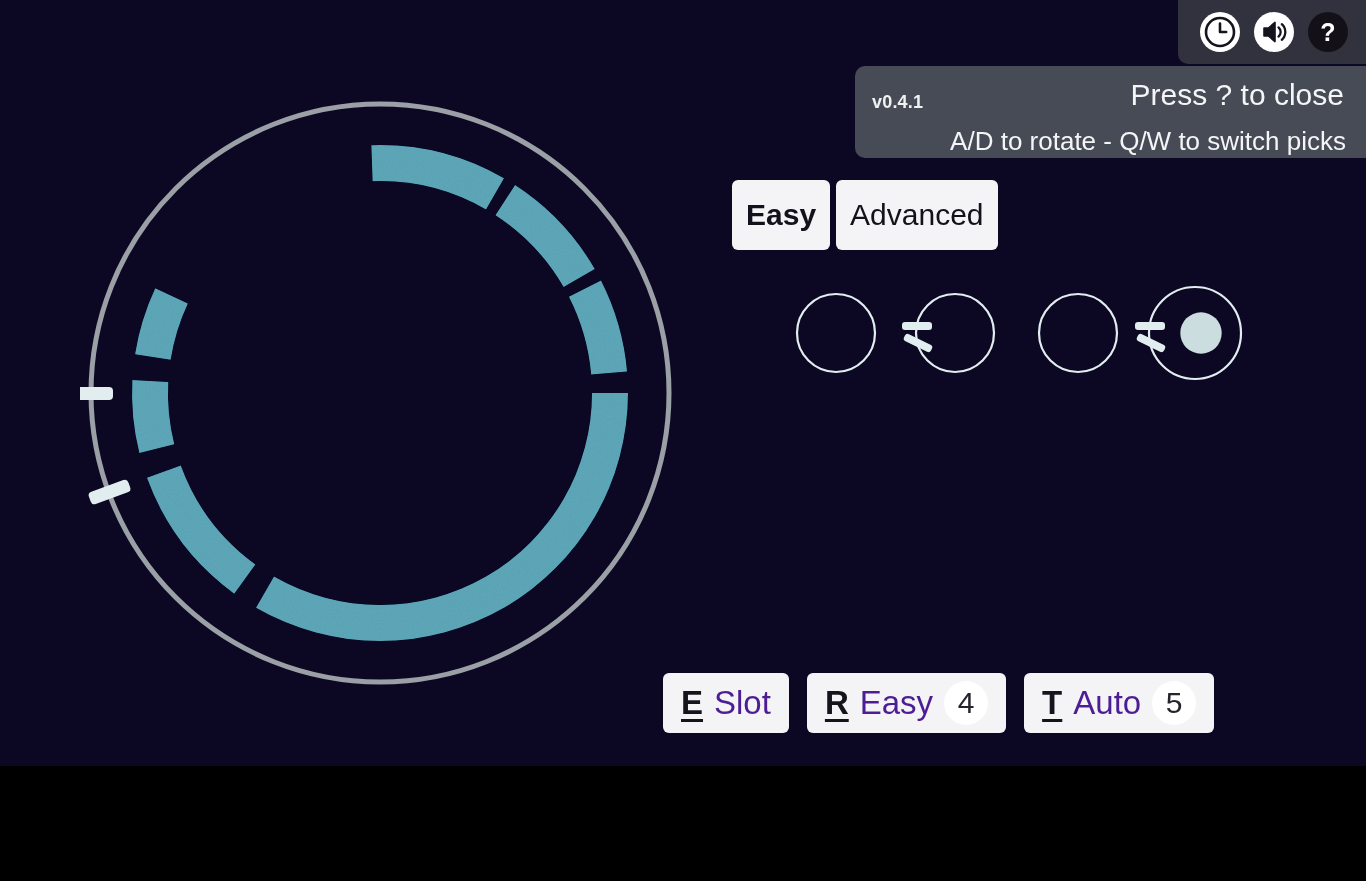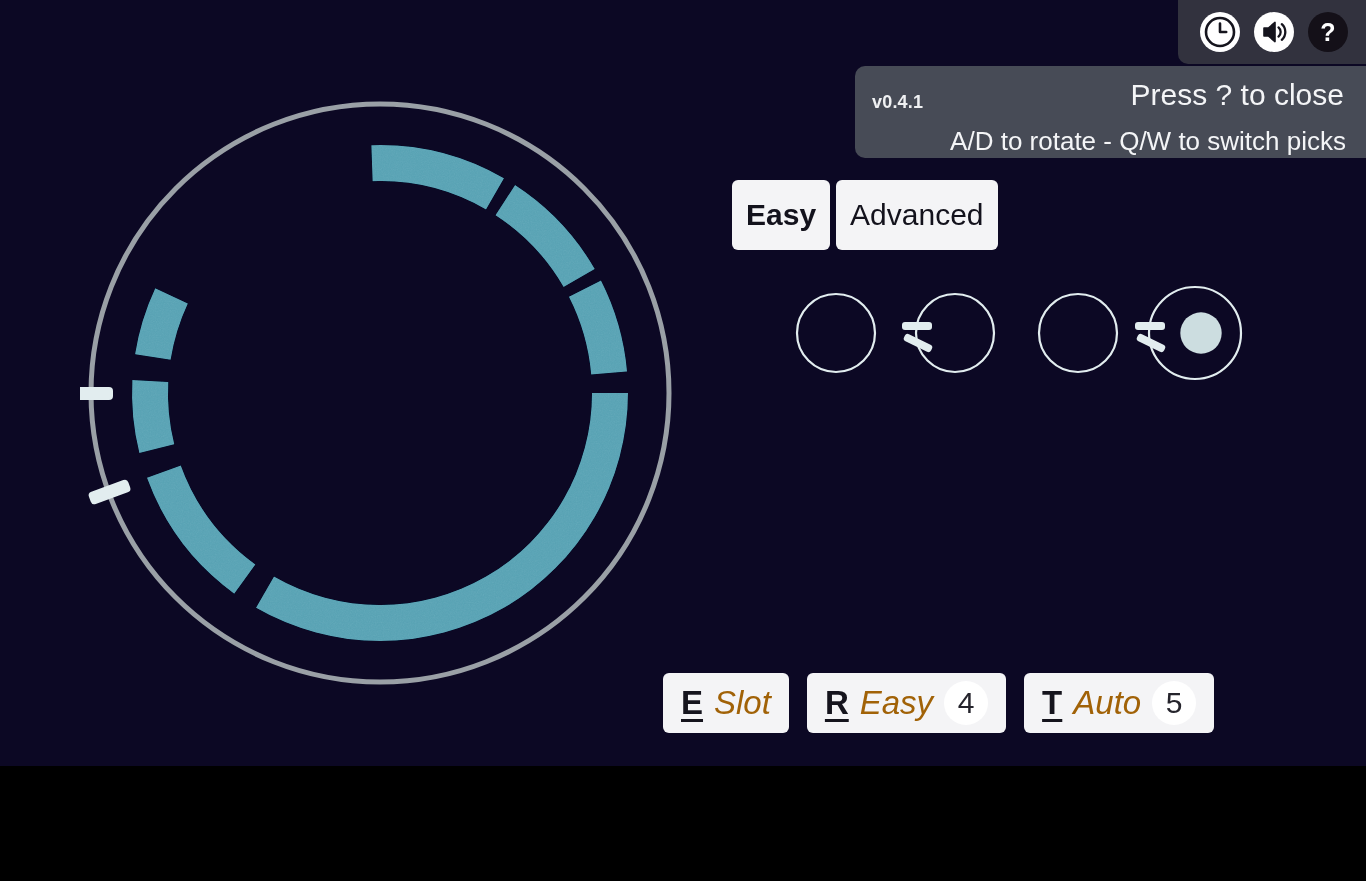--- a/index.html
+++ b/index.html
@@ -163,21 +163,21 @@
     cursor: pointer;
     white-space: nowrap;
   }
   .action-key {
     font-weight: bold;
     color: #15141d;
     text-decoration: underline;
     text-underline-offset: 5px;
     text-decoration-thickness: 3px;
   }
-  .action-label { color: #a16207; font-style: italic; }
+  .action-label { color: #4c1d95; }
   .action-badge {
     width: 44px; height: 44px;
     border-radius: 50%;
     background: #ffffff;
     color: #25242c;
     display: flex;
     align-items: center;
     justify-content: center;
     font-size: 30px;
   }

